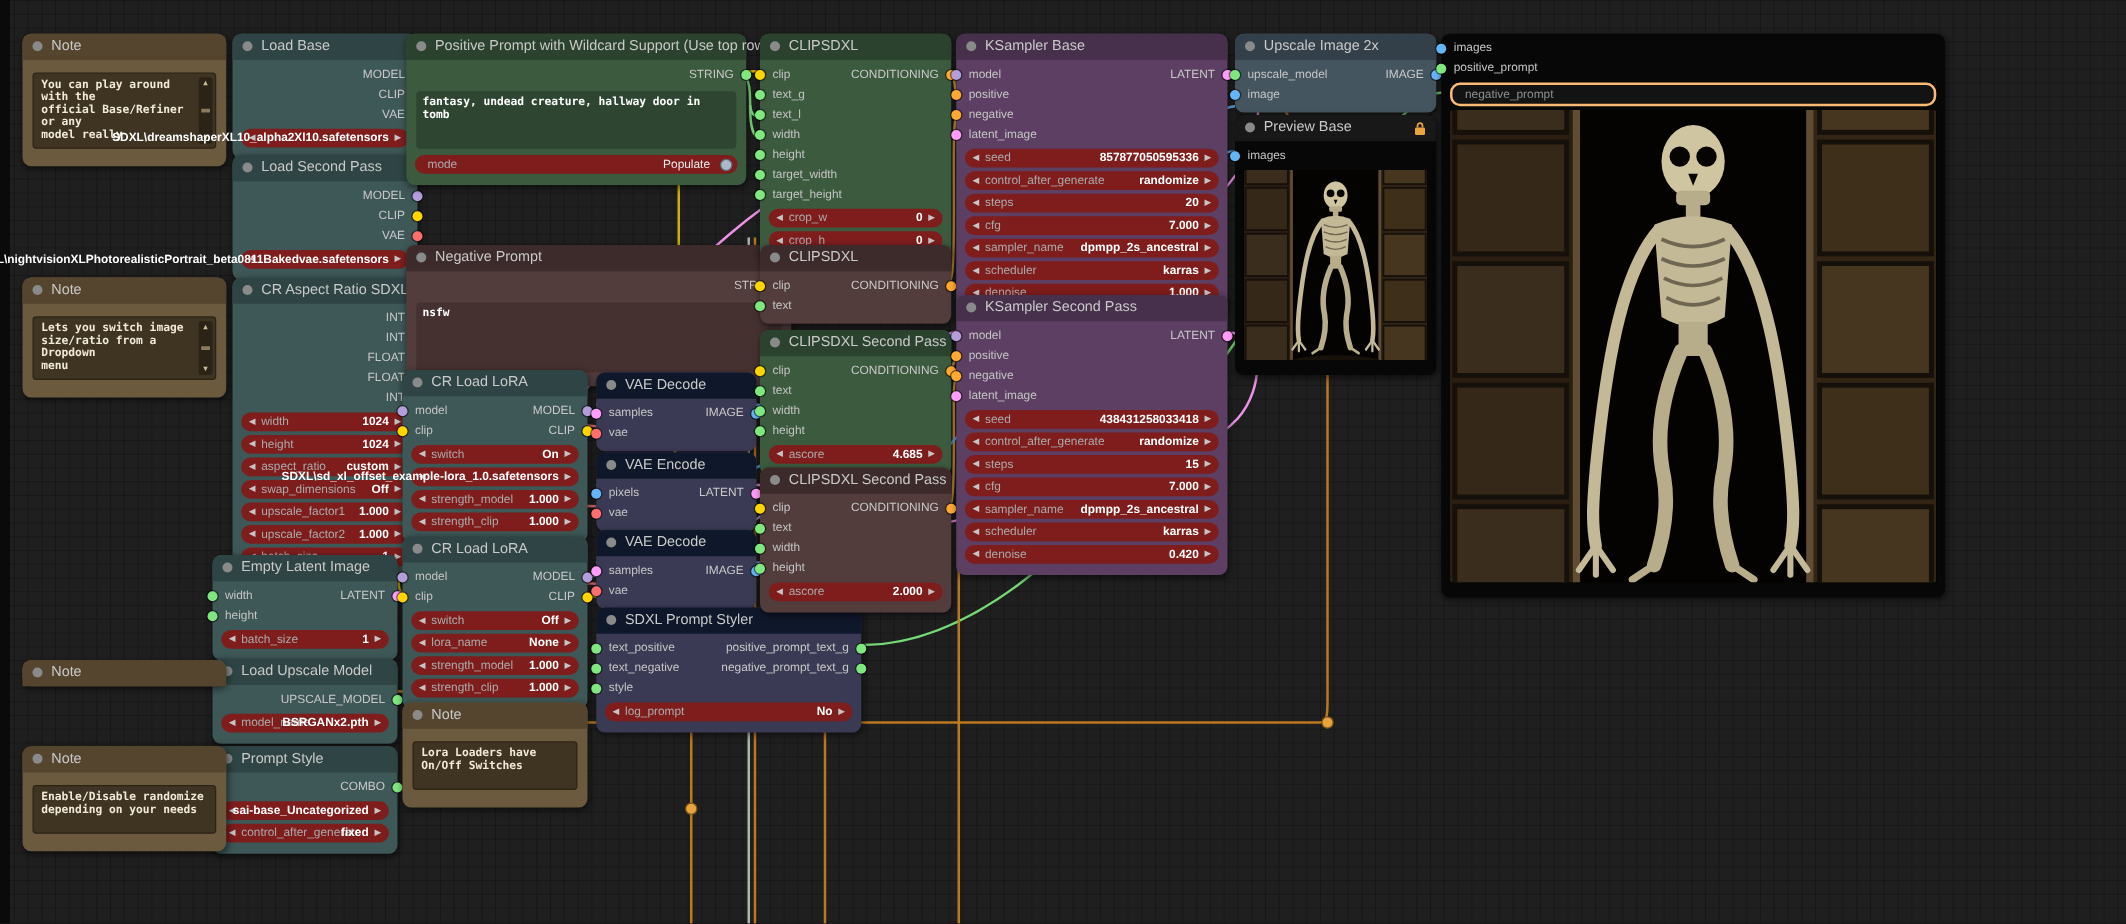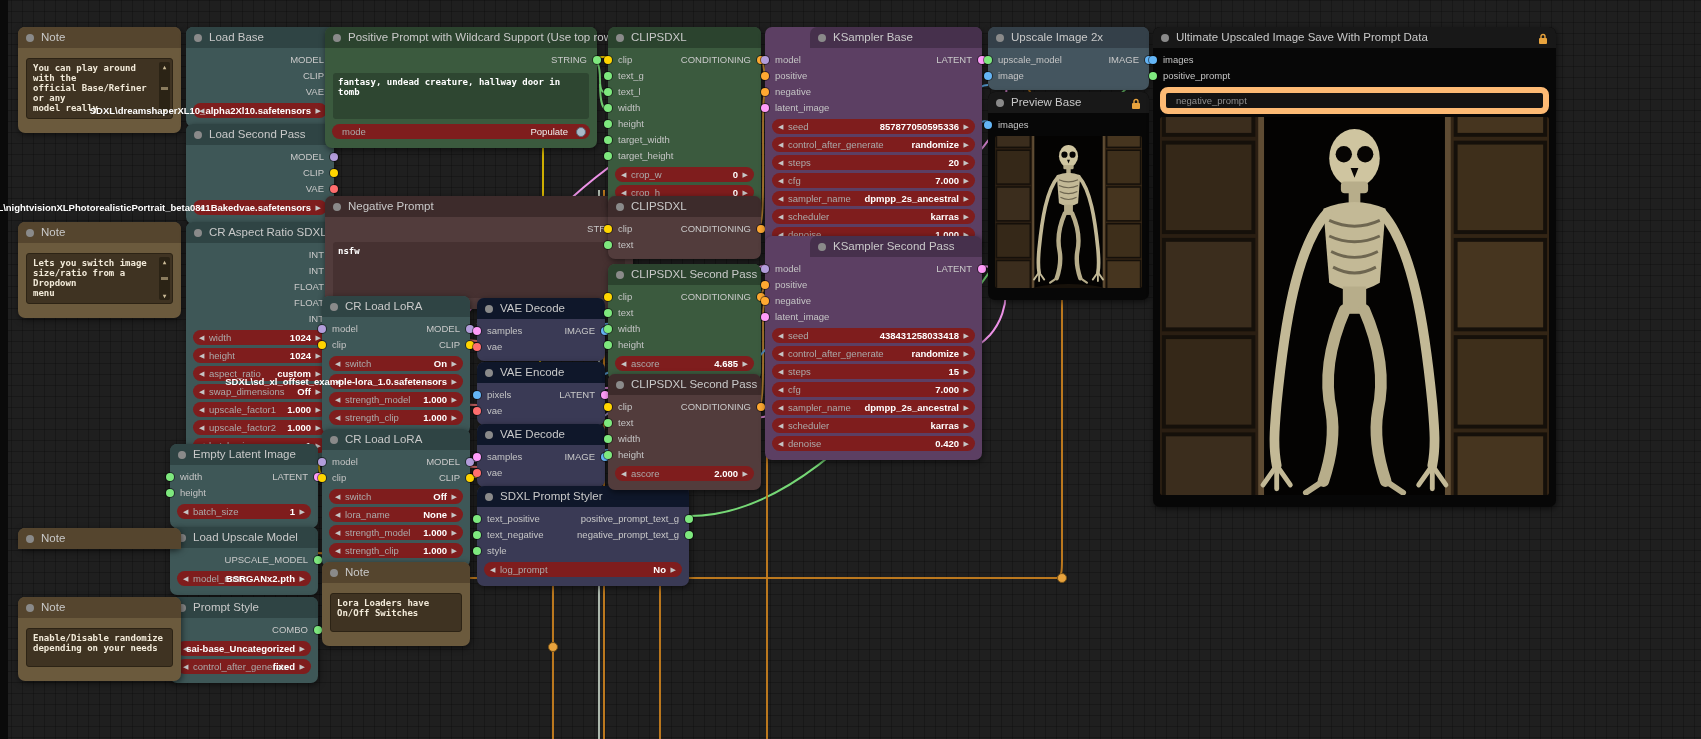--- a/index.html
+++ b/index.html
@@ -16,21 +16,21 @@
   .ntitle{height:21px;line-height:21px;border-radius:7px 7px 0 0;padding:0 8px;
           color:#c9c9c9;font-size:11.5px;white-space:nowrap;position:relative;}
   .tdot{display:inline-block;width:8px;height:8px;border-radius:50%;background:#8a8a8a;
         margin-right:7px;vertical-align:-1px;}
   .lock{position:absolute;right:7px;top:4px;}
   .nbody{padding:4px 0 6px;border-radius:0 0 7px 7px;}
   
   .c-teal   {background:#3e5757;} .c-teal   .ntitle{background:#2f4444;}
   .c-green  {background:#3b5a3e;} .c-green  .ntitle{background:#2b432e;}
   .c-maroon {background:#523c3c;} .c-maroon .ntitle{background:#3d2b2b;}
-  .c-purple {background:#5c3f63;} .c-purple .ntitle{background:#46304c;margin-left:45px;}
+  .c-purple {background:#5c3f63;} .c-purple .ntitle{background:#46304c;}
   .c-navy   {background:#3a3a55;} .c-navy   .ntitle{background:#0f172a;}
   .c-slate  {background:#44555f;} .c-slate  .ntitle{background:#344049;}
   .c-black  {background:#070707;} .c-black  .ntitle{background:#181818;}
   .c-note   {background:#6b5a3d;} .c-note   .ntitle{background:#55452e;}
   
   .srow{position:relative;height:16px;line-height:16px;padding:0 10px;font-size:9.5px;}
   .sdot{position:absolute;width:8px;height:8px;border-radius:50%;top:4px;
         box-shadow:0 0 0 1px rgba(0,0,0,.5);}
   .sdot.in{left:-4px;} .sdot.out{right:-4px;}
   .slab.in{color:#c5c5c5;} .slab.out{position:absolute;right:10px;color:#c9c9c9;}
@@ -38,21 +38,21 @@
   .widget{position:relative;height:15px;margin:3px 7px;background:#7f1d1d;border-radius:8px;
           font-size:9.5px;line-height:15px;color:#ddd;}
   .arrL{position:absolute;left:6px;font-size:7px;color:#c5c5c5;top:0;}
   .arrR{position:absolute;right:6px;font-size:7px;color:#c5c5c5;top:0;}
   .wlab{position:absolute;left:16px;color:#ababab;white-space:nowrap;}
   .wval{position:absolute;right:16px;color:#fff;white-space:nowrap;font-weight:600;}
   .k-toggle .wlab{left:10px;}
   .k-toggle .wval{right:22px;font-weight:400;color:#eee;}
   .togdot{position:absolute;right:4px;top:2.5px;width:10px;height:10px;border-radius:50%;
           background:#a9bac9;border:1px solid #5a6a78;box-sizing:border-box;}
-  .k-field{background:#131313;border:6px solid #fdba74;}
+  .k-field{background:#131313;border:2px solid #fdba74;}
   .k-field .wlab{left:10px;color:#8f8f8f;}
   
   .ta{margin:5px 8px;background:#2e4631;border-radius:3px;padding:4px 5px;
       font:700 9px "DejaVu Sans Mono",monospace;color:#fff;overflow:hidden;white-space:pre-wrap;}
   .c-maroon .ta{background:#463131;}
   
   .notebox{position:relative;margin:6px 8px 8px;background:#3f3322;border:1px solid #2c2315;
       border-radius:3px;padding:4px 17px 5px 6px;font:700 9px "DejaVu Sans Mono",monospace;
       color:#f2ead9;white-space:pre-wrap;min-height:28px;}
   .notebox.nosb{padding-right:6px;}
@@ -655,24 +655,20 @@
                 <path d="M116,240 l9,6"></path>
               </g>
             </g>
             <rect y="264" width="200" height="36" fill="#1b130c"></rect>
             <line x1="0" y1="264" x2="200" y2="264" stroke="#352villa818" stroke-width="0"></line>
           </svg>
         </div>
       </div>
     </div>
     <div class="node c-black" style="left: 1153px; top: 27px; width: 403px;">
-      <div class="ntitle"><span class="tdot"></span><span class="tlabel">Ultimate Upscaled Image Save With Prompt Data</span><span class="lock"><svg width="12" height="12" viewBox="0 0 12 12">
-            <rect x="2" y="5" width="8" height="6" rx="1" fill="#e8a33d"></rect>
-            <path d="M4,5 V3.5 a2,2 0 0 1 4,0 V5" fill="none" stroke="#e8a33d" stroke-width="1.4"></path>
-          </svg></span></div>
       <div class="nbody">
         <div class="srow"><span class="sdot in" style="background: rgb(100, 181, 246);"></span><span class="slab in">images</span></div>
         <div class="srow"><span class="sdot in" style="background: rgb(126, 232, 126);"></span><span class="slab in">positive_prompt</span></div>
         <div class="widget k-field">
           <span class="wlab">negative_prompt</span>
         </div>
         <div class="pimg" style="height: 378px;">
           <svg viewBox="0 0 200 300" preserveAspectRatio="xMidYMid slice" width="100%" height="100%">
             <rect width="200" height="300" fill="#0c0805"></rect>
             <rect x="0" y="0" width="52" height="300" fill="#2a1e12"></rect>

